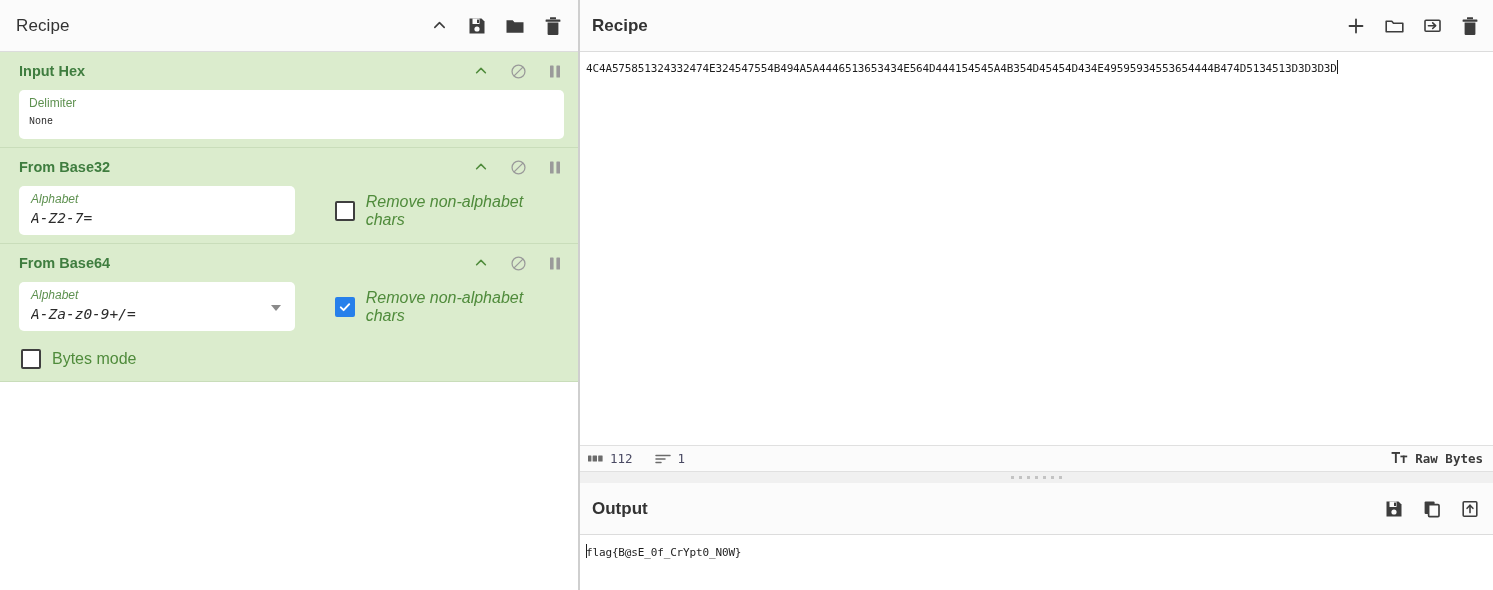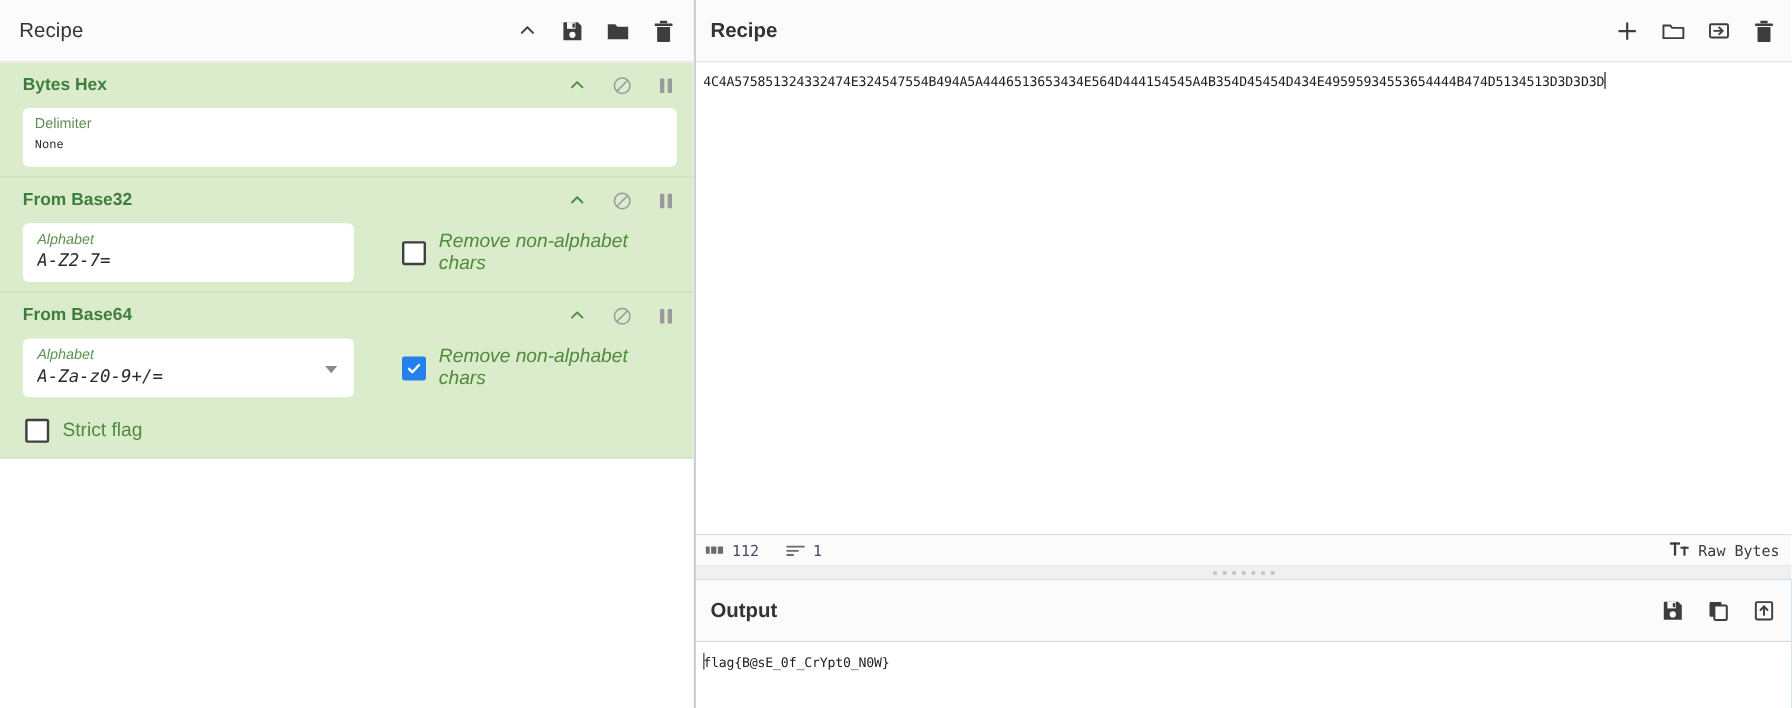--- a/index.html
+++ b/index.html
@@ -284,20 +284,21 @@
 
   .status-right {
     margin-left: auto;
     display: flex;
     align-items: center;
     gap: 7px;
     font-family: "DejaVu Sans Mono", monospace;
     font-size: 12.5px;
     color: #3b3b3b;
     cursor: pointer;
+    font-weight: bold;
   }
 
   .splitter {
     height: 11px;
     min-height: 11px;
     background: #f0f0f0;
     display: flex;
     align-items: center;
     justify-content: center;
     gap: 5px;
@@ -370,21 +371,21 @@
               <path d="M3.6 6.6h10.8v11.4a1 1 0 0 1-1 1h-8.8a1 1 0 0 1-1-1z"></path>
             </svg>
         </span>
       </div>
     </div>
 
     <div class="recipe-list">
 
       <div class="operation">
         <div class="op-header">
-          <span class="op-title">Bytes Hex</span>
+          <span class="op-title">Input Hex</span>
           <span class="op-controls">
             <span class="op-ctrl green">
               <svg width="14" height="14" viewBox="0 0 16 16" fill="none" stroke="currentColor" stroke-width="1.8" stroke-linecap="round" stroke-linejoin="round">
                   <polyline points="3,10 8,5 13,10"></polyline>
                 </svg>
             </span>
             <span class="op-ctrl grey">
               <svg width="17" height="17" viewBox="0 0 20 20" fill="none" stroke="currentColor" stroke-width="1.5">
                   <circle cx="10" cy="10" r="7.6"></circle>
                   <line x1="4.8" y1="15.2" x2="15.2" y2="4.8"></line>
@@ -477,21 +478,21 @@
               <span class="checkbox checked">
                 <svg width="14" height="14" viewBox="0 0 16 16" fill="none" stroke="#ffffff" stroke-width="2.2" stroke-linecap="round" stroke-linejoin="round">
                     <polyline points="3.2,8.4 6.4,11.6 12.8,4.8"></polyline>
                   </svg>
               </span>
               <span class="check-label">Remove non-alphabet chars</span>
             </div>
           </div>
           <div class="strict-row">
             <span class="checkbox"></span>
-            <span class="check-label">Strict flag</span>
+            <span class="check-label">Bytes mode</span>
           </div>
         </div>
       </div>
 
     </div>
   </div>
 
   <div class="right">
 
     <div class="io-header">

